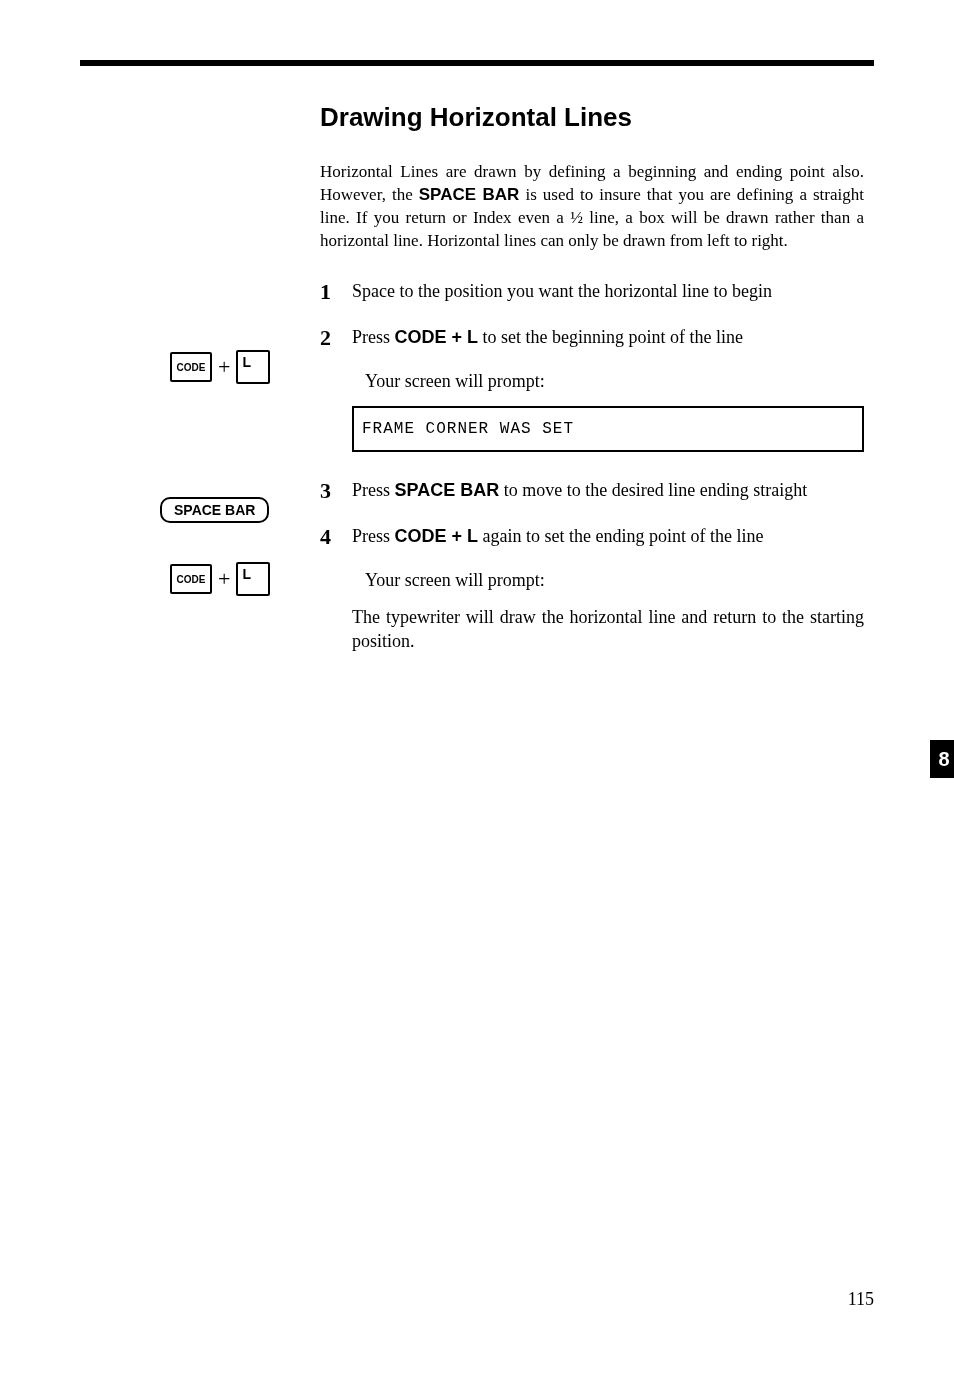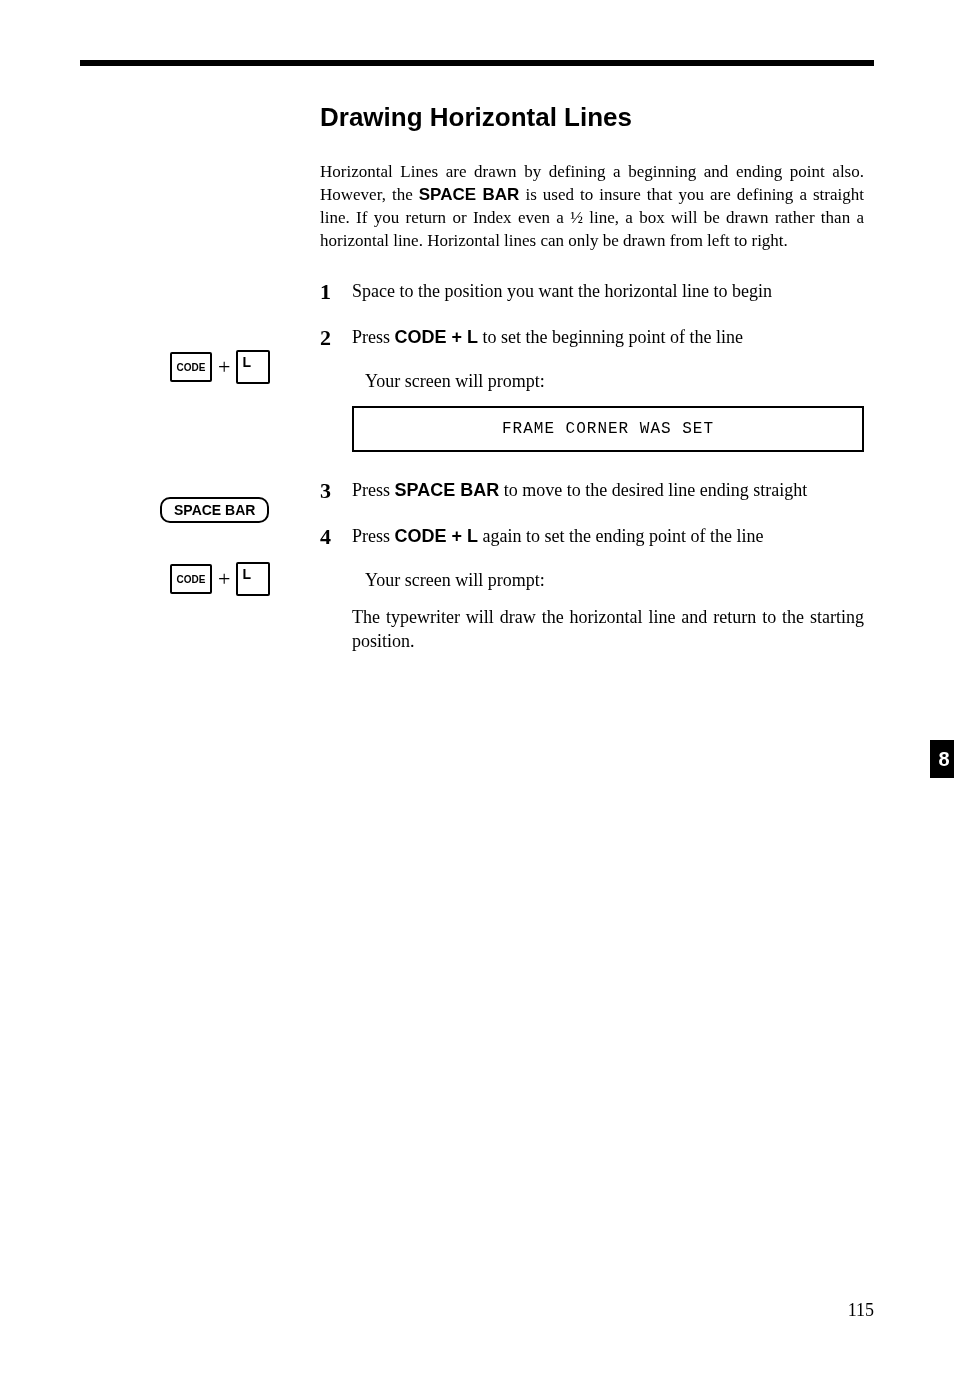--- a/index.html
+++ b/index.html
@@ -69,21 +69,21 @@
       font-size: 18px;
       margin-bottom: 14px;
     }
     .screen-box {
       margin-left: 32px;
       border: 2px solid #000;
       padding: 12px 8px;
       font-family: 'Courier New', monospace;
       font-size: 16px;
       letter-spacing: 1px;
-      text-align: center;
+      text-align: left;
       margin-bottom: 26px;
     }
     .result-text {
       margin-left: 32px;
       font-size: 18px;
       line-height: 1.35;
       text-align: justify;
     }
     .keycap {
       display: inline-flex;
@@ -139,21 +139,21 @@
       font-family: Arial, sans-serif;
       font-weight: 700;
       font-size: 20px;
       display: flex;
       align-items: center;
       justify-content: center;
     }
     .page-num {
       position: absolute;
       right: 80px;
-      bottom: 67px;
+      bottom: 78px;
       font-size: 18px;
     }
   </style>
 </head>
 <body>
 
 <div class="top-rule"></div>
 
 <div class="content">
   <div class="left-col">

